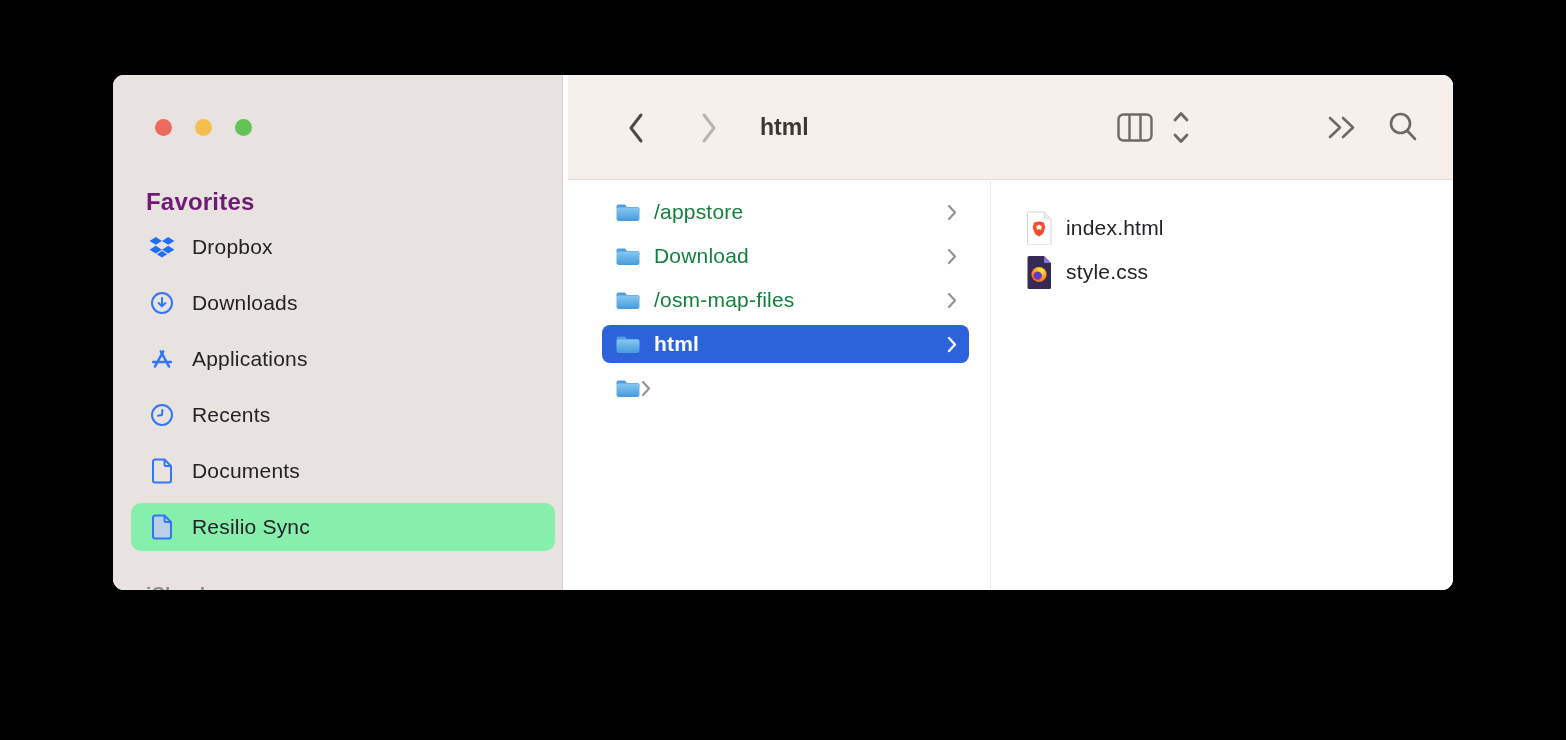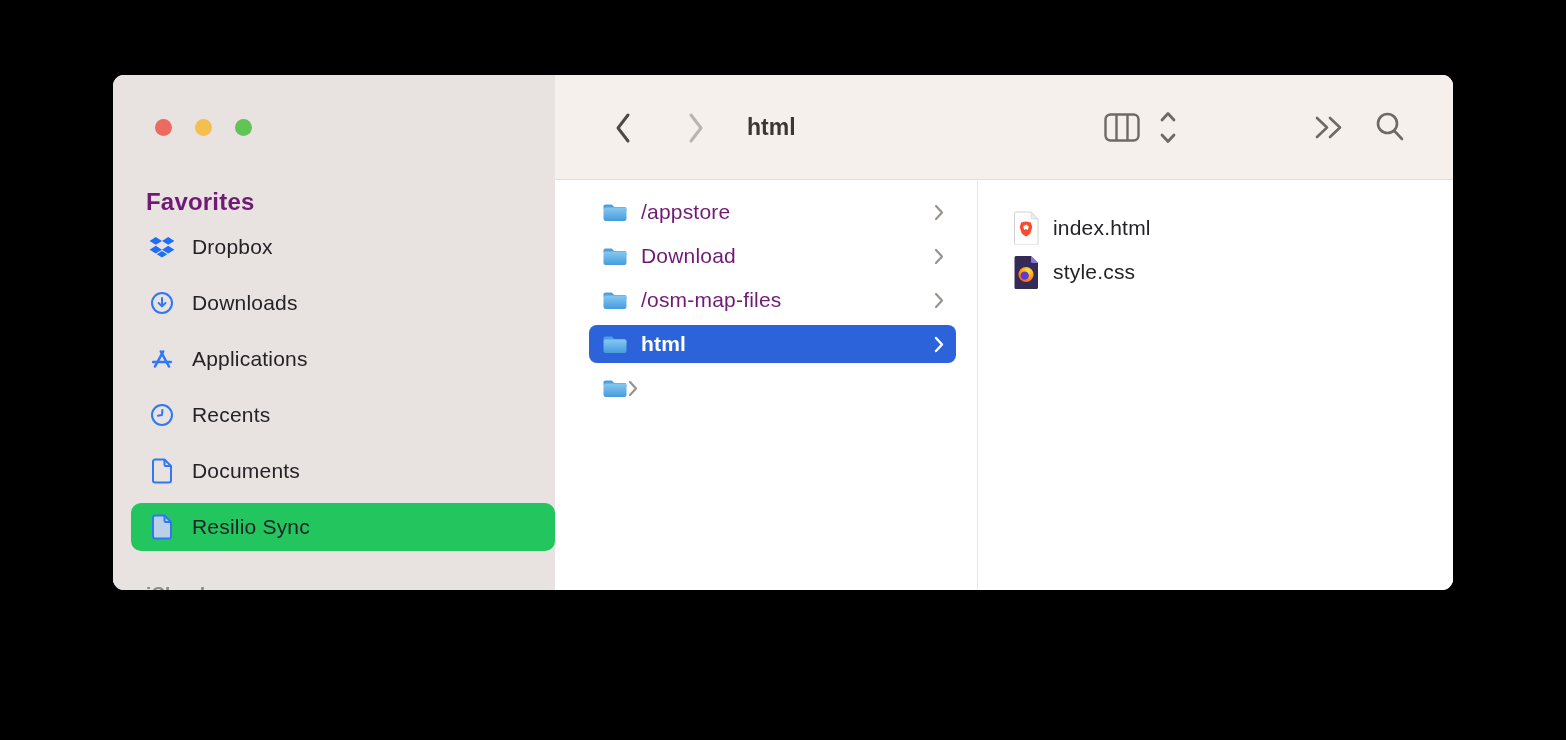--- a/index.html
+++ b/index.html
@@ -15,46 +15,46 @@
   .light { width:17px; height:17px; border-radius:50%; }
   .light.red { background:#ed6a5f; }
   .light.yellow { background:#f5bf4e; }
   .light.green { background:#61c455; }
   .sb-header { position:absolute; left:33px; top:113px; font-size:24px;
     font-weight:700; color:#701a75; letter-spacing:.2px; }
   .sb-items { position:absolute; left:18px; top:148px; width:424px;
     display:flex; flex-direction:column; gap:8px; }
   .sb-item { height:48px; border-radius:10px; display:flex; align-items:center;
     padding-left:16px; }
-  .sb-item.selected { background:#22c55e; }
+  .sb-item.selected { background:#86efac; }
   .sb-icon { width:30px; display:flex; justify-content:center; align-items:center; }
   .sb-label { margin-left:15px; font-size:21px; color:#232327; letter-spacing:.2px;text-align:center; }
   .sb-clip { position:absolute; left:33px; top:508px; font-size:19px;
     font-weight:700; color:#8f8a86; }
 
   
-  .main { position:absolute; left:442px; top:0; right:0; height:100%; background:#fff; }
+  .main { position:absolute; left:455px; top:0; right:0; height:100%; background:#fff; }
   .toolbar { position:absolute; left:0; top:0; right:0; height:105px;
     background:#f6f0ec; border-bottom:1px solid #e3ddd8; }
   .tb-btn { position:absolute; display:flex; align-items:center; justify-content:center;
     background:none; border:none; cursor:default; }
   .tb-back { left:50px; top:36px; width:36px; height:33px; }
   .tb-fwd  { left:123px; top:36px; width:36px; height:33px; }
   .tb-title { position:absolute; left:192px; top:0; height:105px; line-height:105px;
     font-size:23px; font-weight:700; color:#3c3733; }
   .tb-cols { left:549px; top:38px; width:36px; height:29px; }
   .tb-sort { left:601px; top:35px; width:24px; height:35px; }
   .tb-more { left:757px; top:40px; width:34px; height:25px; }
   .tb-search { left:818px; top:36px; width:34px; height:33px; }
 
   .cols { position:absolute; left:0; top:106px; right:0; bottom:0; display:flex; }
   .col1 { width:423px; border-right:1px solid #e9e6e3; padding-top:12px; }
   .fr { height:38px; margin:0 21px 6px 34px; border-radius:8px; display:flex;
     align-items:center; padding:0 12px 0 13px; }
-  .fr .flabel { margin-left:13px; font-size:21px; color:#701a75; flex:1;
+  .fr .flabel { margin-left:13px; font-size:21px; color:#15803d; flex:1;
     letter-spacing:.2px; }
   .fr .rchev { stroke:#98938e; }
   .fr.selected { background:#2c63db; }
   .fr.selected .flabel { color:#fff; font-weight:600; }
   .fr.selected .rchev { stroke:#fff; }
 
   .col2 { flex:1; padding:28px 0 0 35px; }
   .file-row { height:38px; display:flex; align-items:center; margin-bottom:6px; }
   .file-label { margin-left:14px; font-size:21px; color:#232327; letter-spacing:.2px; }
 

